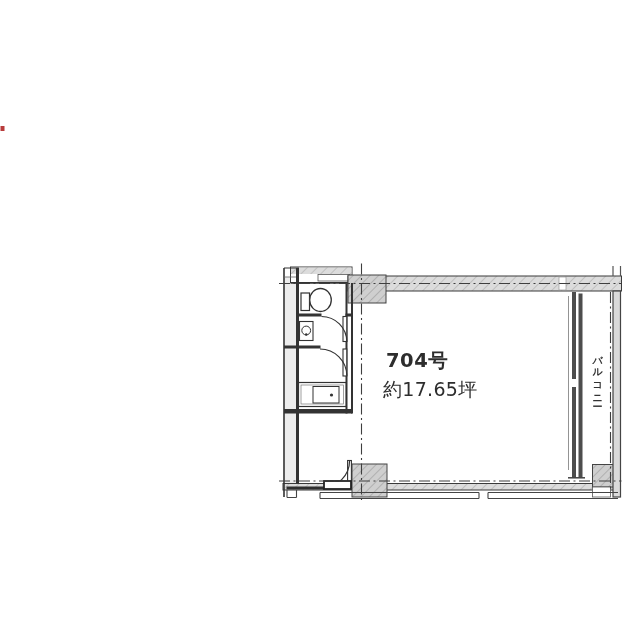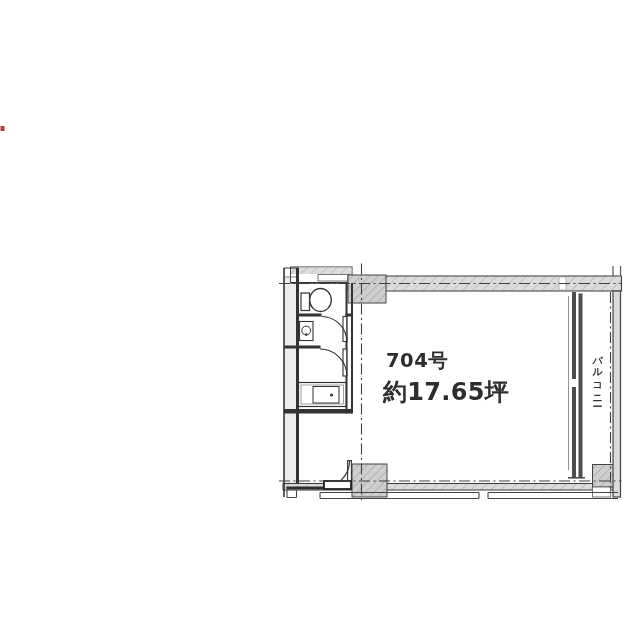--- a/index.html
+++ b/index.html
@@ -33,22 +33,22 @@
   .unit-label {
     left: 386px;
     top: 350px;
     font-size: 19.5px;
     font-weight: 600;
     letter-spacing: 0.5px;
   }
   .area-label {
     left: 383px;
     top: 379px;
-    font-size: 24px;
-    font-weight: 700;
+    font-size: 19px;
+    font-weight: 400;
     letter-spacing: 0.3px;
   }
   .balcony-label {
     left: 592px;
     top: 349px;
     font-size: 10px;
     color: #333333;
     writing-mode: vertical-rl;
     text-orientation: mixed;
     letter-spacing: 1.5px;

